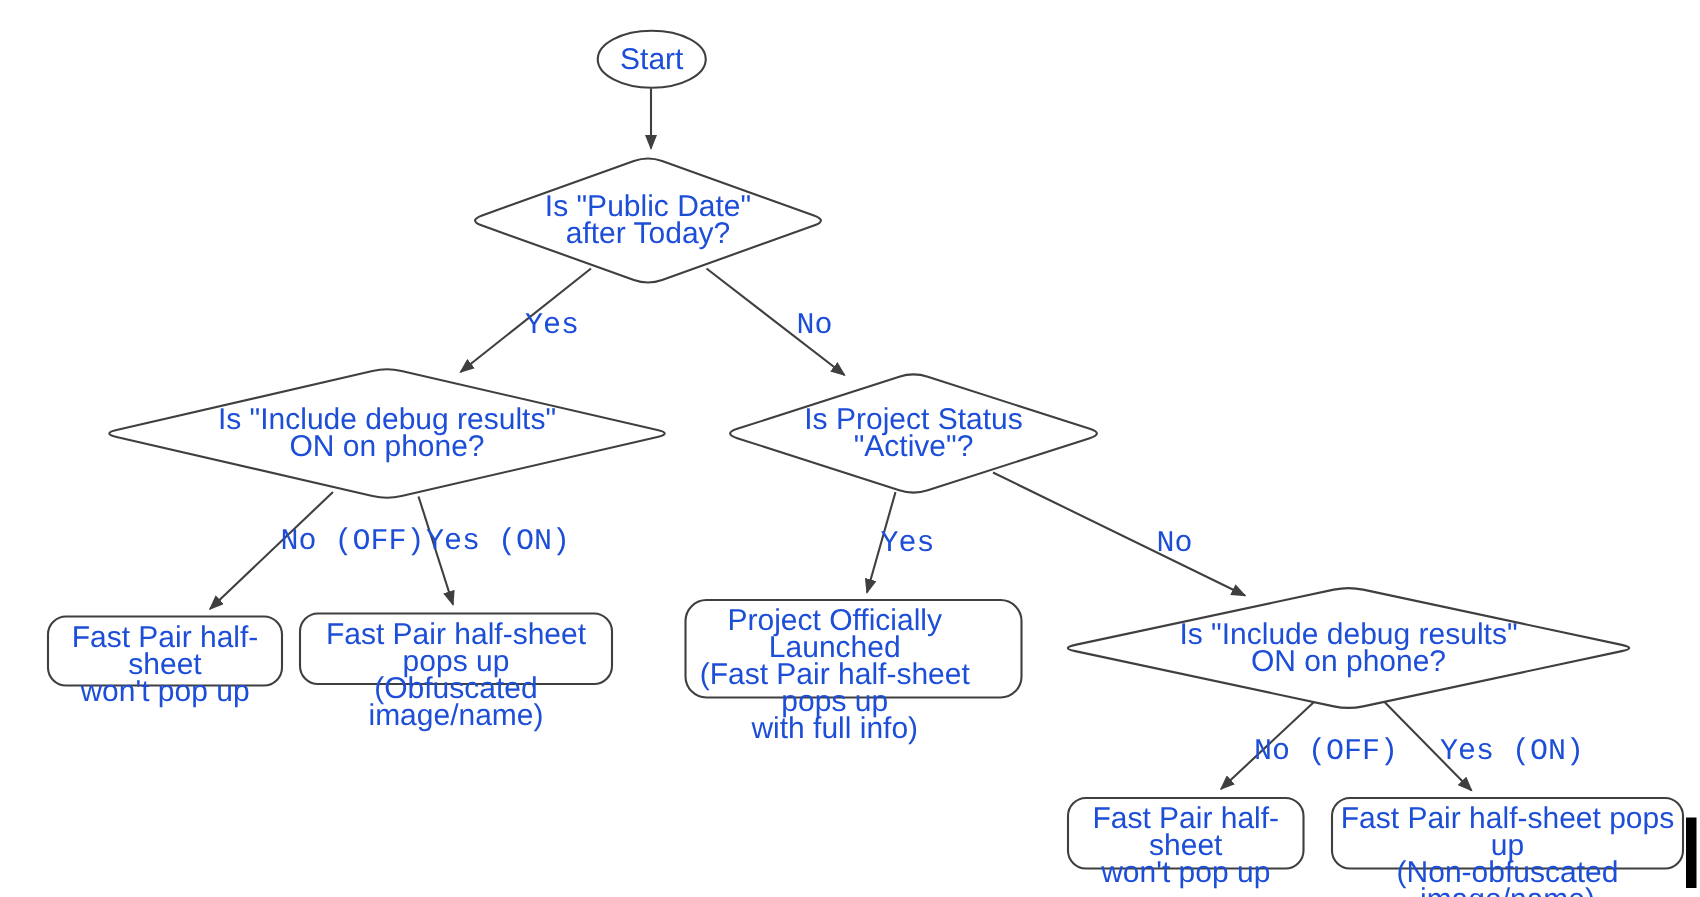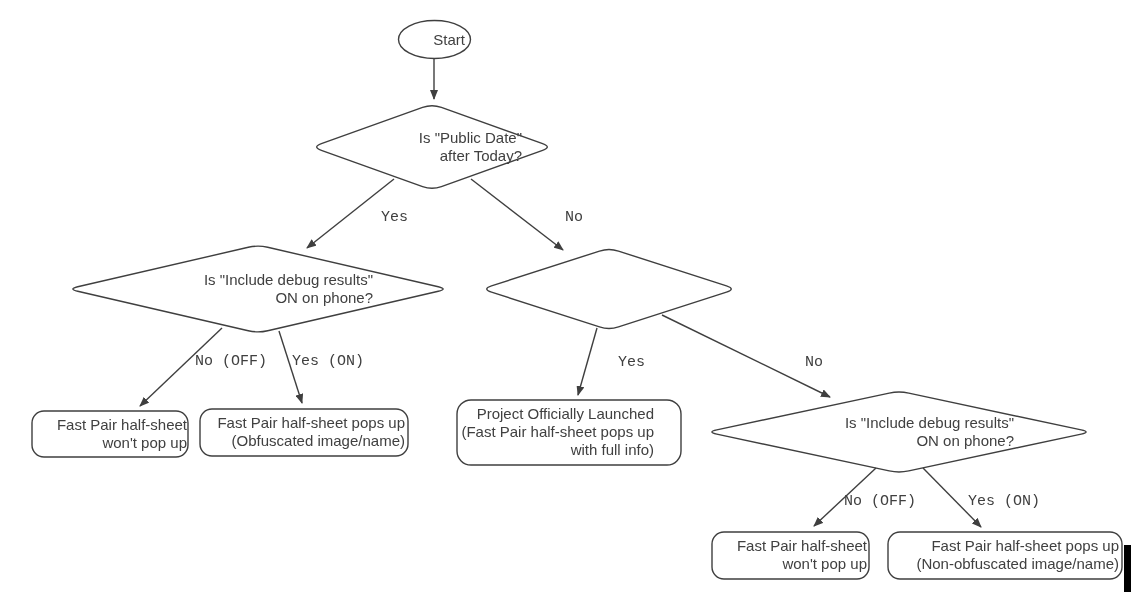--- a/index.html
+++ b/index.html
@@ -10,25 +10,25 @@
     background: #ffffff;
     font-family: "Liberation Sans", sans-serif;
     color: #1e1e1e;
     overflow: hidden;
   }
   .canvas svg { position: absolute; left: 0; top: 0; }
   .shape { fill: #ffffff; stroke: #3f3f3f; stroke-width: 1.4; }
   .edge  { stroke: #3f3f3f; stroke-width: 1.4; fill: none; }
   .label {
     position: absolute;
-    text-align: right;
-    font-size: 15px;
+    text-align: center;
+    font-size: 20px;
     line-height: 18px;
     white-space: pre-line;
-    color: #404040;
+    color: #1d4ed8;
   }
   .edge-label { white-space: nowrap; font-family: Liberation Mono, monospace; }
   .cursor-bar {
     position: absolute;
     left: 1124px; top: 545px;
     width: 7px; height: 47px;
     background: #000000;
   }
 </style>
 </head>
@@ -68,20 +68,22 @@
     <line class="edge" x1="662" y1="315" x2="830" y2="397" marker-end="url(#arrowhead)"></line>
     <line class="edge" x1="876" y1="468" x2="814" y2="526" marker-end="url(#arrowhead)"></line>
     <line class="edge" x1="923" y1="468" x2="981" y2="527" marker-end="url(#arrowhead)"></line>
   </svg>
 
   <div class="label" style="left:404px; top:31px;  width:61px;">Start</div>
   <div class="label" style="left:342px; top:129px; width:180px;">Is "Public Date"
 after Today?</div>
   <div class="label" style="left:143px; top:271px; width:230px;">Is "Include debug results"
 ON on phone?</div>
+  <div class="label" style="left:529px; top:271px; width:160px;">Is Project Status
+"Active"?</div>
   <div class="label" style="left:784px; top:414px; width:230px;">Is "Include debug results"
 ON on phone?</div>
   <div class="label" style="left:33px;  top:416px; width:154px;">Fast Pair half-sheet
 won't pop up</div>
   <div class="label" style="left:203px; top:414px; width:202px;">Fast Pair half-sheet pops up
 (Obfuscated image/name)</div>
   <div class="label" style="left:459px; top:405px; width:195px;">Project Officially Launched
 (Fast Pair half-sheet pops up
 with full info)</div>
   <div class="label" style="left:714px; top:537px; width:153px;">Fast Pair half-sheet

